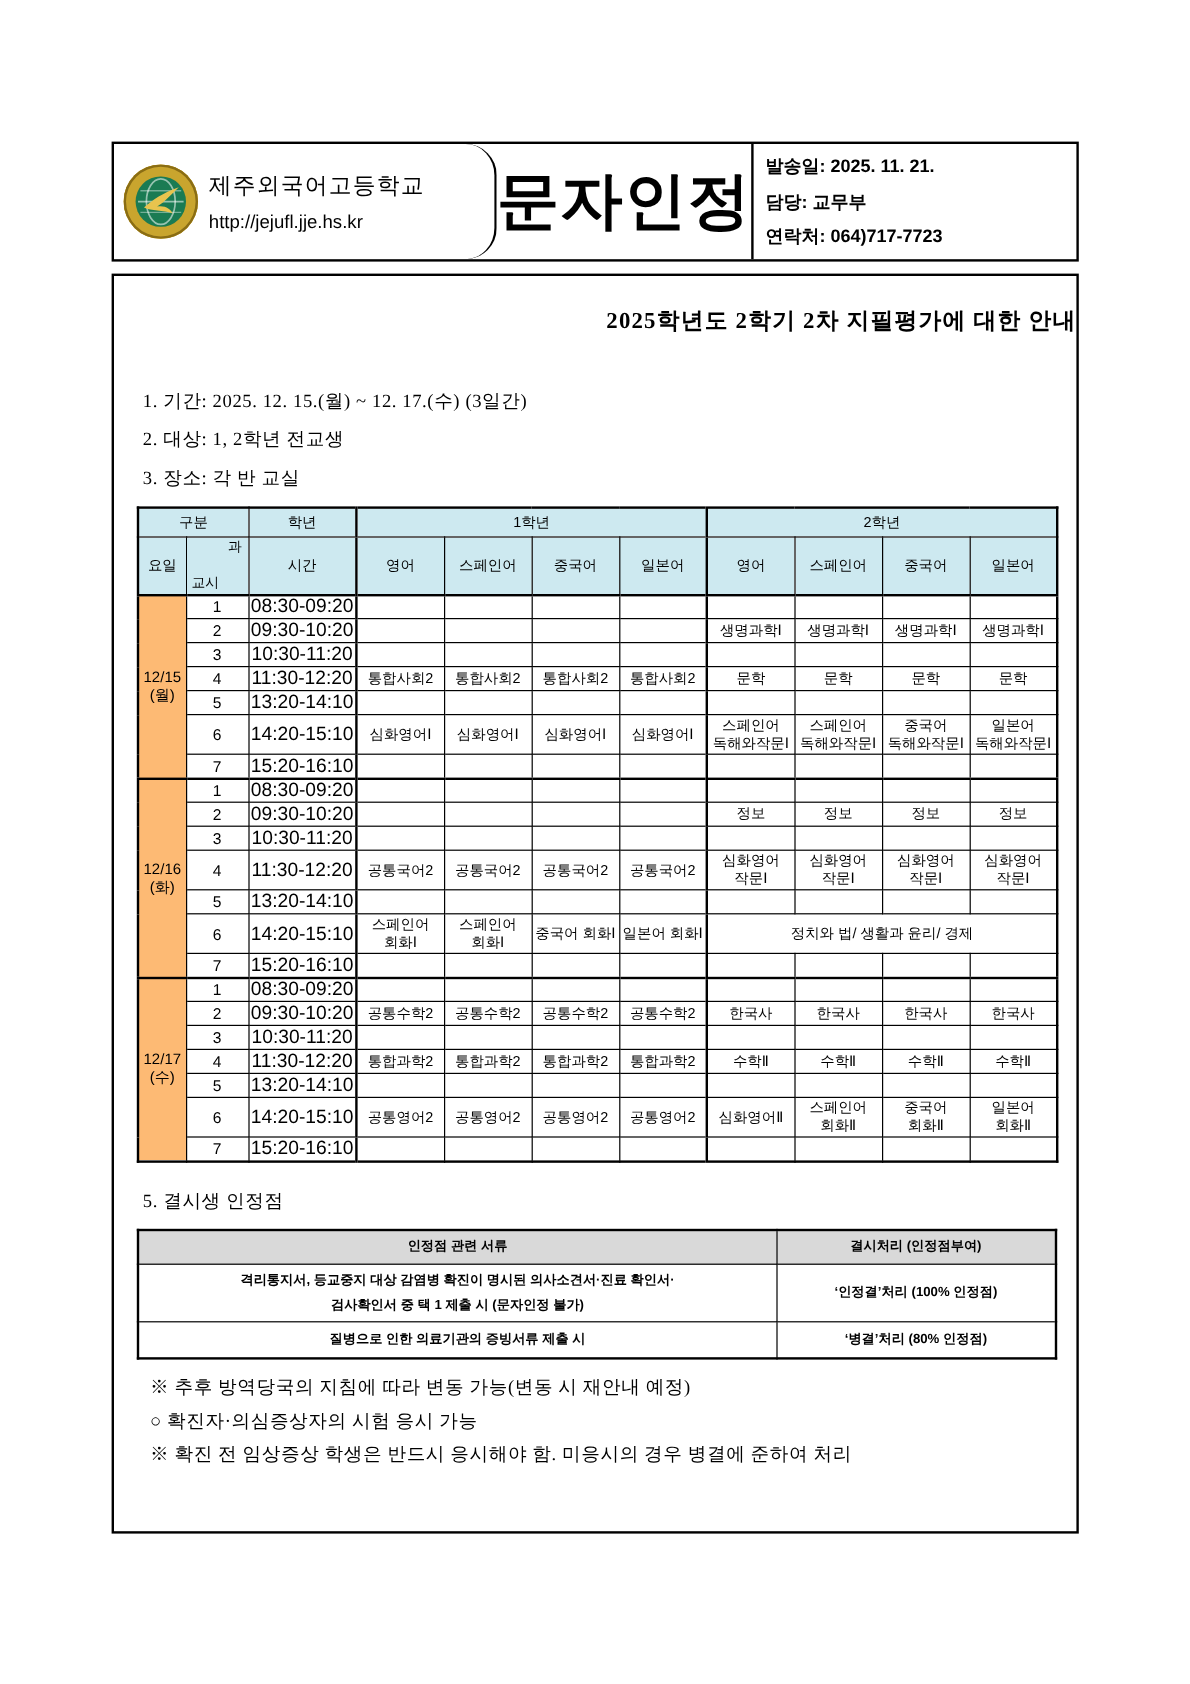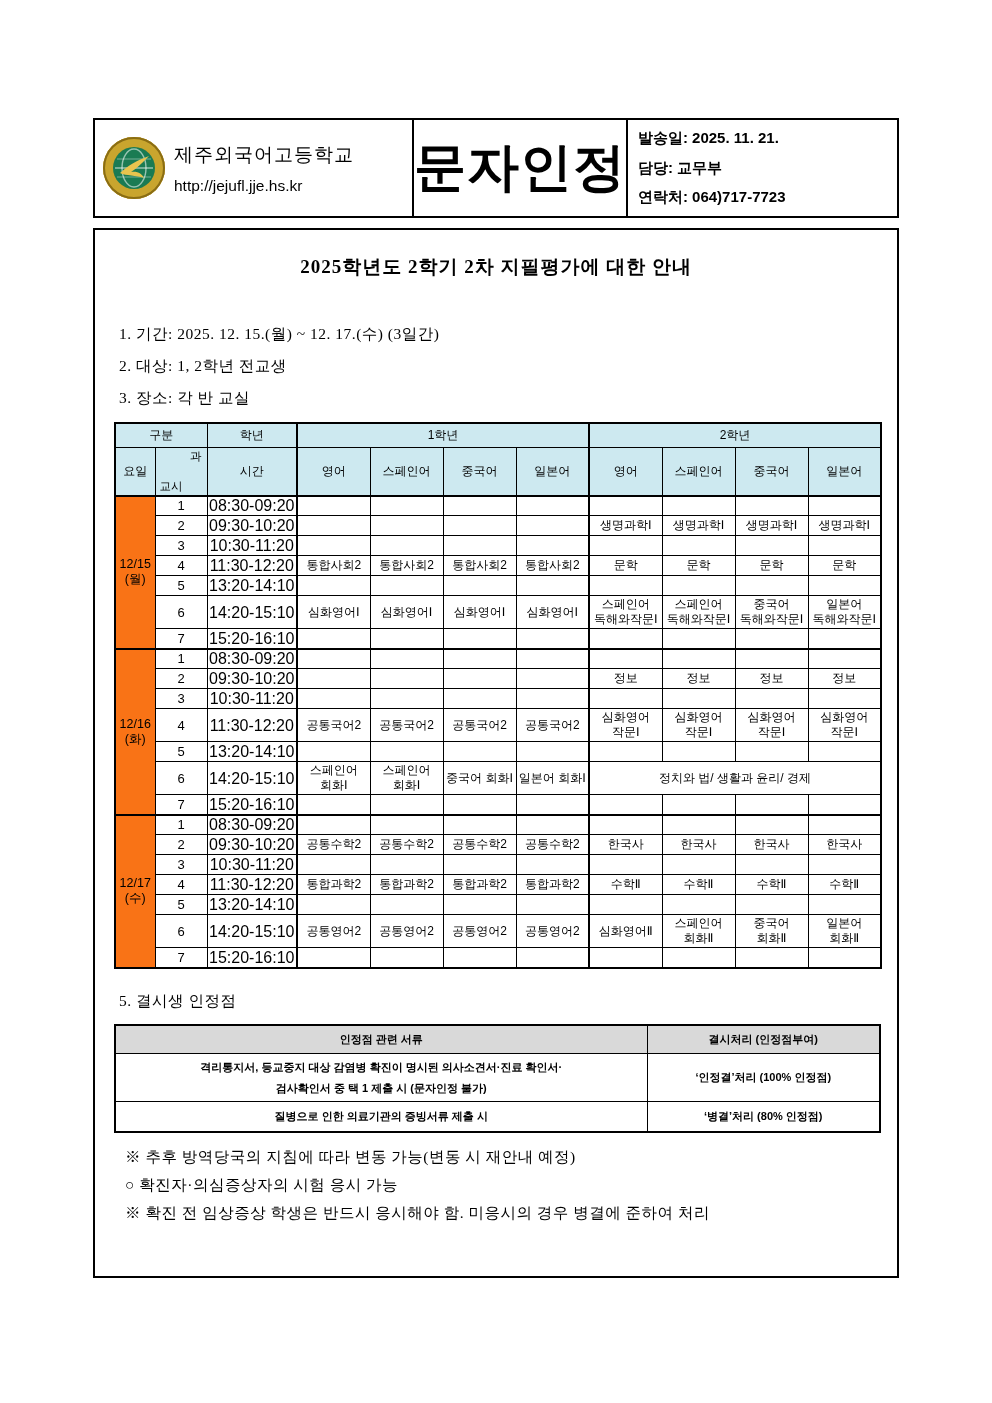--- a/index.html
+++ b/index.html
@@ -9,21 +9,21 @@
     font-family:"Liberation Serif", serif; color:#000;
   }
 
   
   .masthead {
     position:absolute; left:93px; top:118px; width:806px; height:100px;
     border:2px solid #000; display:flex; background:#fff;
   }
   .m-left {
     width:337px; border-right:2px solid #000; display:flex; align-items:center;
-    padding-left:8px; gap:9px;
+    padding-left:8px; gap:9px;border-radius:26px;
   }
   .logo { width:62px; height:62px; border-radius:50%; background:#c09a26;
     box-shadow: inset 0 0 0 2px #8a6d14, inset 0 0 0 10px #c9a52e; position:relative; flex:0 0 auto; }
   .logo-inner { position:absolute; inset:10px; border-radius:50%; background:#1a7b53; overflow:hidden; }
   .logo-inner svg { width:100%; height:100%; display:block; }
   .school-text { display:flex; flex-direction:column; gap:9px; font-family:"Liberation Sans", sans-serif; }
   .school-name { font-size:19px; letter-spacing:1px; }
   .school-url { font-size:15.5px; }
   .m-center {
     flex:1; border-right:2px solid #000; display:flex; align-items:center; justify-content:center;
@@ -34,39 +34,39 @@
     width:284px; padding:9px 4px 9px 10px; display:flex; flex-direction:column;
     justify-content:space-between; font-family:"Liberation Sans", sans-serif;
     font-size:15px; font-weight:600; white-space:nowrap;
   }
 
   
   .main-box {
     position:absolute; left:93px; top:228px; width:806px; height:1050px;
     border:2px solid #000; background:#fff;
   }
-  .notice-title { text-align:center; margin-top:24px; font-size:19px; font-weight:700; letter-spacing:1px; }
+  .notice-title { text-align:right; margin-top:24px; font-size:19px; font-weight:700; letter-spacing:1px; }
   .notice-items { margin:44px 0 0 24px; font-size:15.5px; }
   .notice-item { height:32px; letter-spacing:0.5px; }
 
   
   table.timetable {
     margin:2px 0 0 19px; border-collapse:collapse; table-layout:fixed; width:765px;
     font-family:"Liberation Sans", sans-serif; font-size:12px;
     border:2.5px solid #000;
   }
   .timetable th, .timetable td {
     border:1px solid #000; text-align:center; vertical-align:middle; padding:1px 0;
     white-space:pre-line; line-height:15px; font-weight:400; overflow:hidden;
   }
   .timetable thead th { background:#cde9f0; }
   .timetable .hr1 th { height:24px;margin-left:44px; }
   .timetable .hr2 th { height:31px; }
   .timetable td { height:20px; }
-  .day { background:#f97316; font-size:12.5px; line-height:19px; }
+  .day { background:#fdba74; font-size:12.5px; line-height:19px; }
   .period { font-size:13px; }
   .time { font-size:16px; letter-spacing:0; }
   .tr2 { border-right:2px solid #000 !important; }
   .tt  { border-top:2.5px solid #000 !important; }
   .diag { position:relative; padding:0;
     background-image:linear-gradient(to bottom right,
       transparent calc(50% - 0.8px), #000 calc(50% - 0.8px), #000 calc(50% + 0.8px), transparent calc(50% + 0.8px));
   }
   .diag .dt { position:absolute; top:1px; right:5px; font-size:11.5px; }
   .diag .db { position:absolute; bottom:1px; left:4px; font-size:11.5px; }

